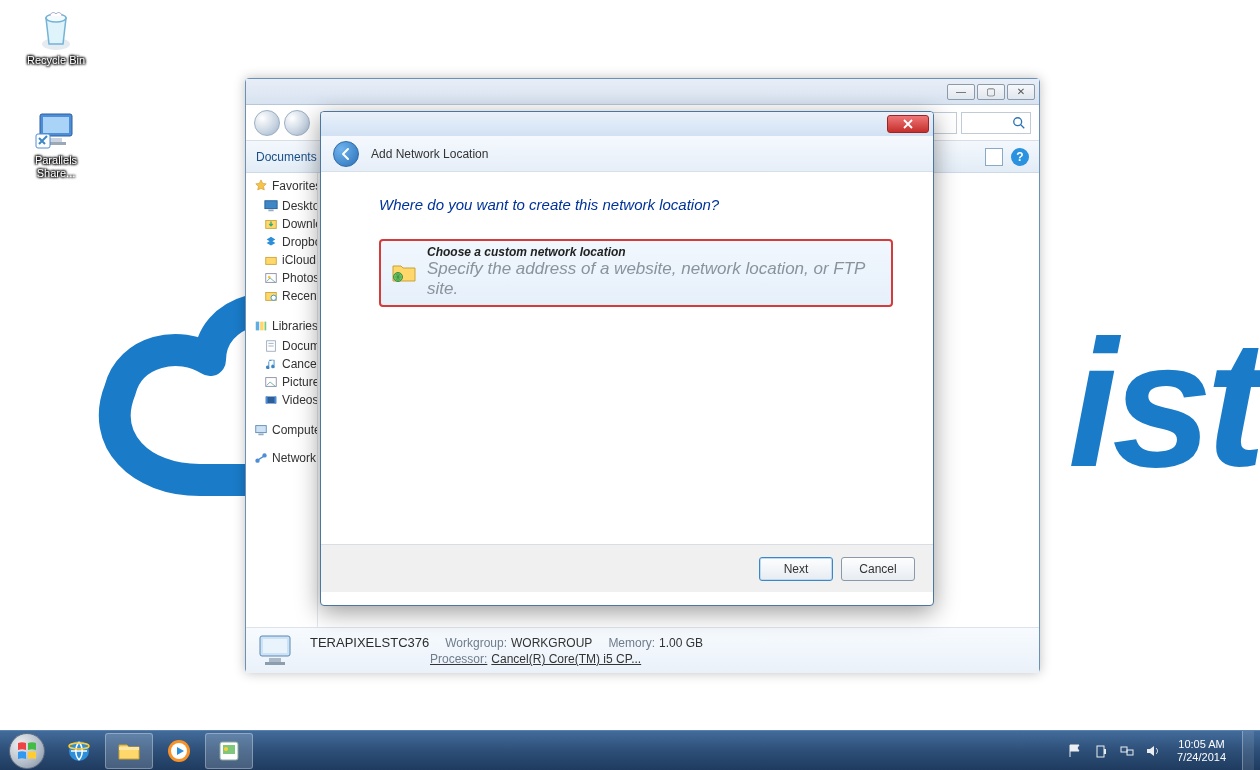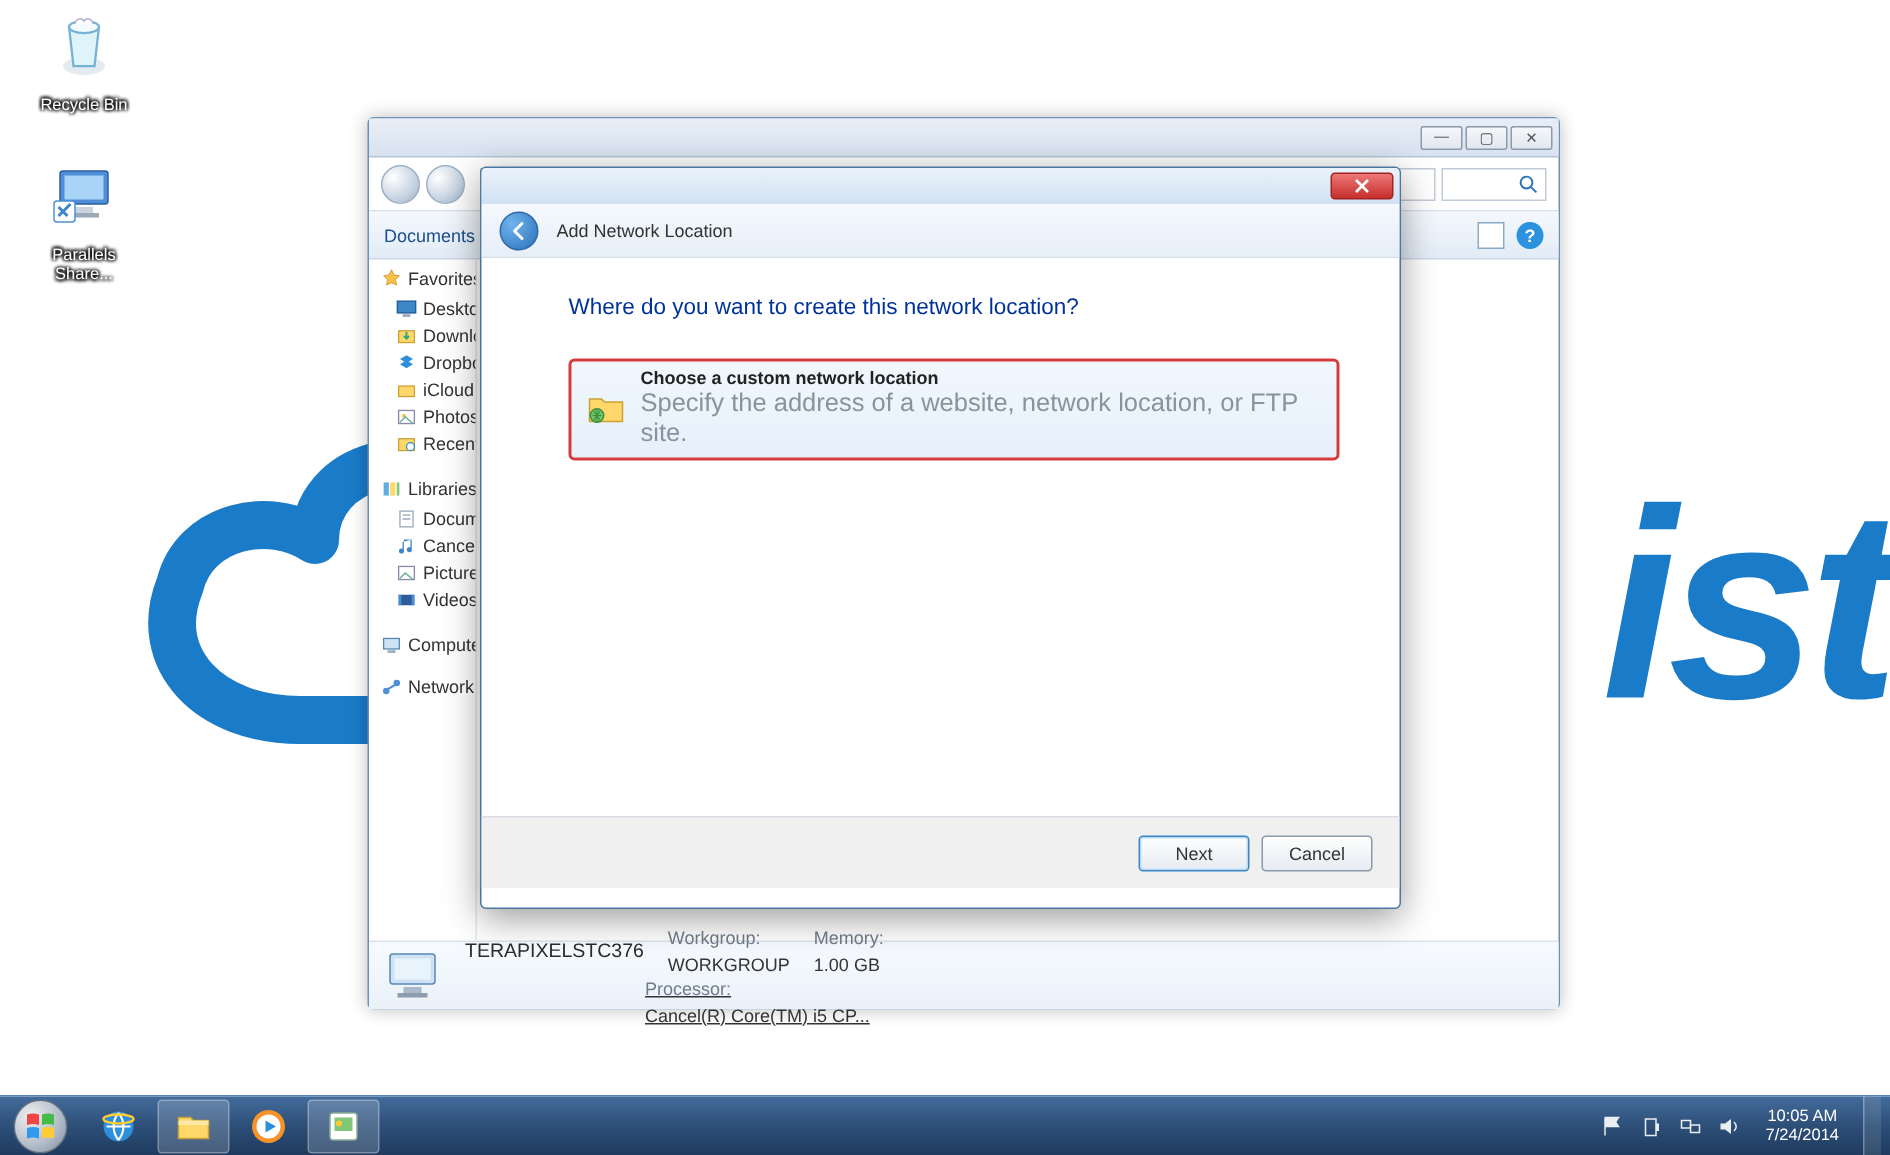--- a/index.html
+++ b/index.html
@@ -24,21 +24,21 @@
 
 .desktop-icon {
   position: absolute; width: 76px;
   display: flex; flex-direction: column; align-items: center;
   cursor: pointer;
 }
 .desktop-icon .glyph { width: 48px; height: 48px; }
 .desktop-icon .label {
   color: #fff; font-size: 11px; text-align: center;
   text-shadow: 1px 1px 2px #000, -1px -1px 2px #000, 1px -1px 2px #000, -1px 1px 2px #000;
-  line-height: 13px; margin-top: 12px;
+  line-height: 13px; margin-top: 2px;
 }
 
 
 .explorer-window {
   position: absolute; left: 245px; top: 78px; width: 795px; height: 595px;
   background: #fff; border: 1px solid #6b91b6;
   box-shadow: 0 0 12px rgba(0,0,0,.25);
   border-radius: 4px;
 }
 .explorer-titlebar {
@@ -93,21 +93,21 @@
 .sidebar .item { display: flex; align-items: center; gap: 4px; padding: 2px 0 2px 10px; }
 .sidebar .ico { width: 14px; height: 14px; flex-shrink: 0; }
 
 .details-pane {
   height: 46px; border-top: 1px solid #dce3eb;
   background: linear-gradient(#f7fbff,#eaf1f9);
   display: flex; align-items: center; padding: 4px 10px; gap: 14px;
   font-size: 12px; color: #333;
 }
 .details-pane .pc-icon { width: 40px; height: 36px; }
-.details-pane .kv { display: flex; gap: 4px; flex-direction: column; }
+.details-pane .kv { display: flex; gap: 4px; }
 .details-pane .kv .k { color: #707c8a; }
 .details-pane .rows { display: flex; flex-direction: column; gap: 2px; }
 .details-pane .row1 { display:flex; gap:16px; align-items:center; }
 .comp-name { font-weight: 400; color: #2c2c2c; font-size: 13px; }
 
 
 .wizard {
   position: absolute; left: 320px; top: 111px; width: 614px; height: 495px;
   background: #fff; border: 1px solid #4a76a1;
   box-shadow: 0 6px 24px rgba(0,0,0,.4);
@@ -131,21 +131,21 @@
   border-bottom: 1px solid #d7dfe9;
 }
 .back-btn {
   width: 26px; height: 26px; border-radius: 50%;
   background: radial-gradient(circle at 30% 30%, #6fb4ef, #2b70b6);
   border: 1px solid #2e6aa6; display:flex; align-items:center; justify-content:center;
   cursor: pointer;
 }
 .back-btn svg { width: 14px; height: 14px; }
 .wizard-title { font-size: 12px; color: #333; }
-.wizard-body { padding: 24px 40px 10px 58px; height: 372px; }
+.wizard-body { padding: 24px 40px 10px 58px; height: 372px; font-style: italic; }
 .wizard-heading { color: #003399; font-size: 15px; margin-bottom: 26px; }
 .option-box {
   border: 2px solid #d43b3b; border-radius: 4px;
   background: linear-gradient(#f1f7fd,#e6f0fb);
   padding: 4px 10px 6px 10px;
   display: flex; align-items: center; gap: 10px; cursor: pointer;
 }
 .option-box .folder-ico { width: 26px; height: 24px; flex-shrink: 0; }
 .option-box .opt-title { font-size: 12px; color: #222; font-weight: 600; }
 .option-box .opt-sub { font-size: 17px; color: #8a929c; }

